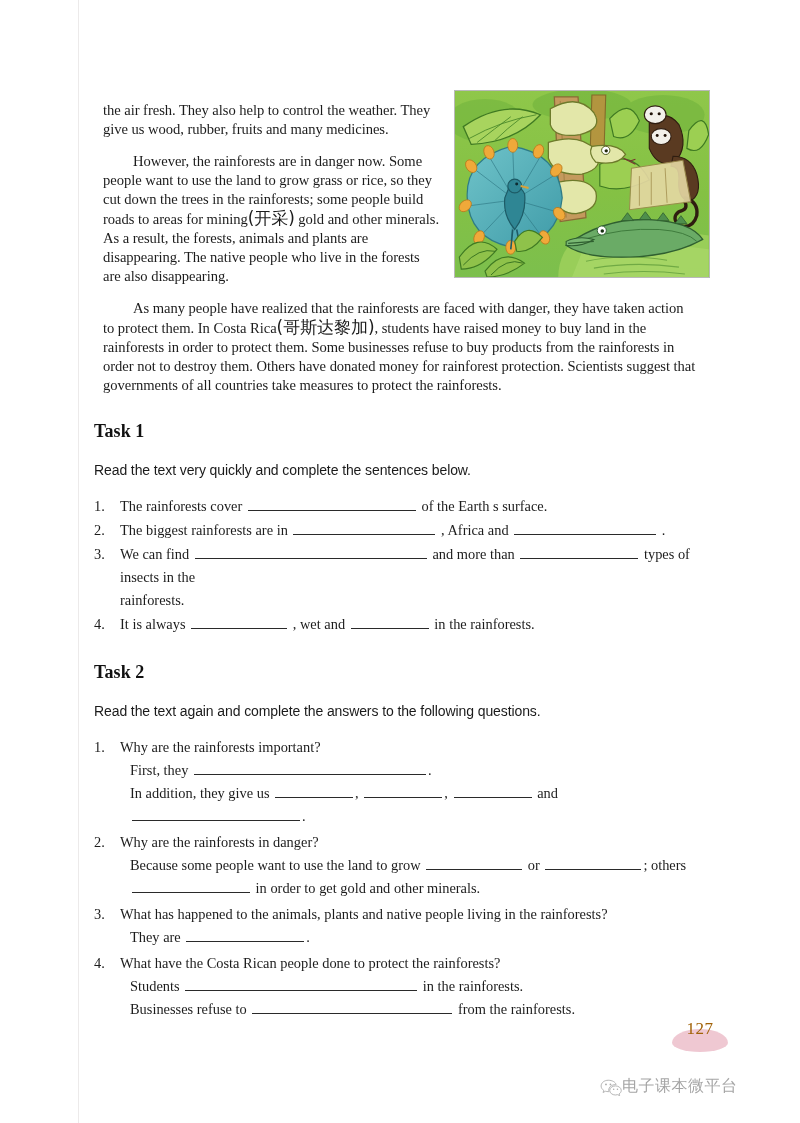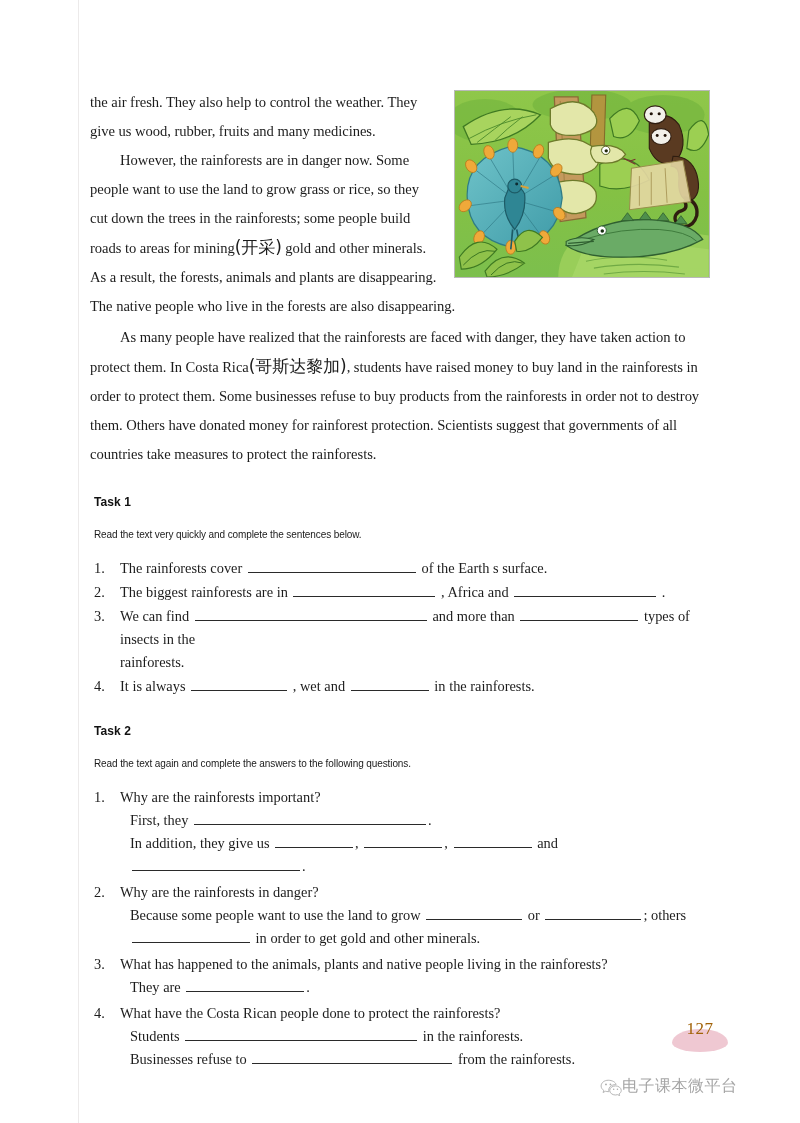--- a/index.html
+++ b/index.html
@@ -51,45 +51,45 @@
     margin: 2px 0 6px 14px;
     border: 1px solid #b9b9b9;
     box-sizing: border-box;
     overflow: hidden;
     position: relative;
     background: #8cc63f;
   }
   .illustration svg { display: block; width: 100%; height: 100%; }
 
   p.body-text {
-    margin: 0;
+    margin: 13px;
     font-size: 14.6px;
-    line-height: 29px;
+    line-height: 19px;
     text-align: left;
     letter-spacing: -0.05px;
   }
   p.body-text.indent { text-indent: 30px; }
   p.p2 { margin-top: 0; }
   p.p3 { margin-top: 2px; }
 
   .cn { font-family: "DejaVu Sans", sans-serif; font-size: 17px; }
 
   
   .task-section { margin-top: 26px; clear: both; }
   .task-heading {
-    font-family: Liberation Sans, sans-serif;
+    font-family: Liberation Serif, serif;
     font-weight: bold;
-    font-size: 12px;
+    font-size: 18px;
     color: #111;
     margin: 0 0 0 4px;
     letter-spacing: 0.1px;
   }
   .task-instruction {
     font-family: "Liberation Sans", sans-serif;
-    font-size: 10px;
+    font-size: 14px;
     color: #1a1a1a;
     margin: 20px 0 0 4px;
     letter-spacing: -0.1px;
   }
 
   ol.task-list {
     list-style: none;
     margin: 17px 0 0 0;
     padding: 0;
   }

